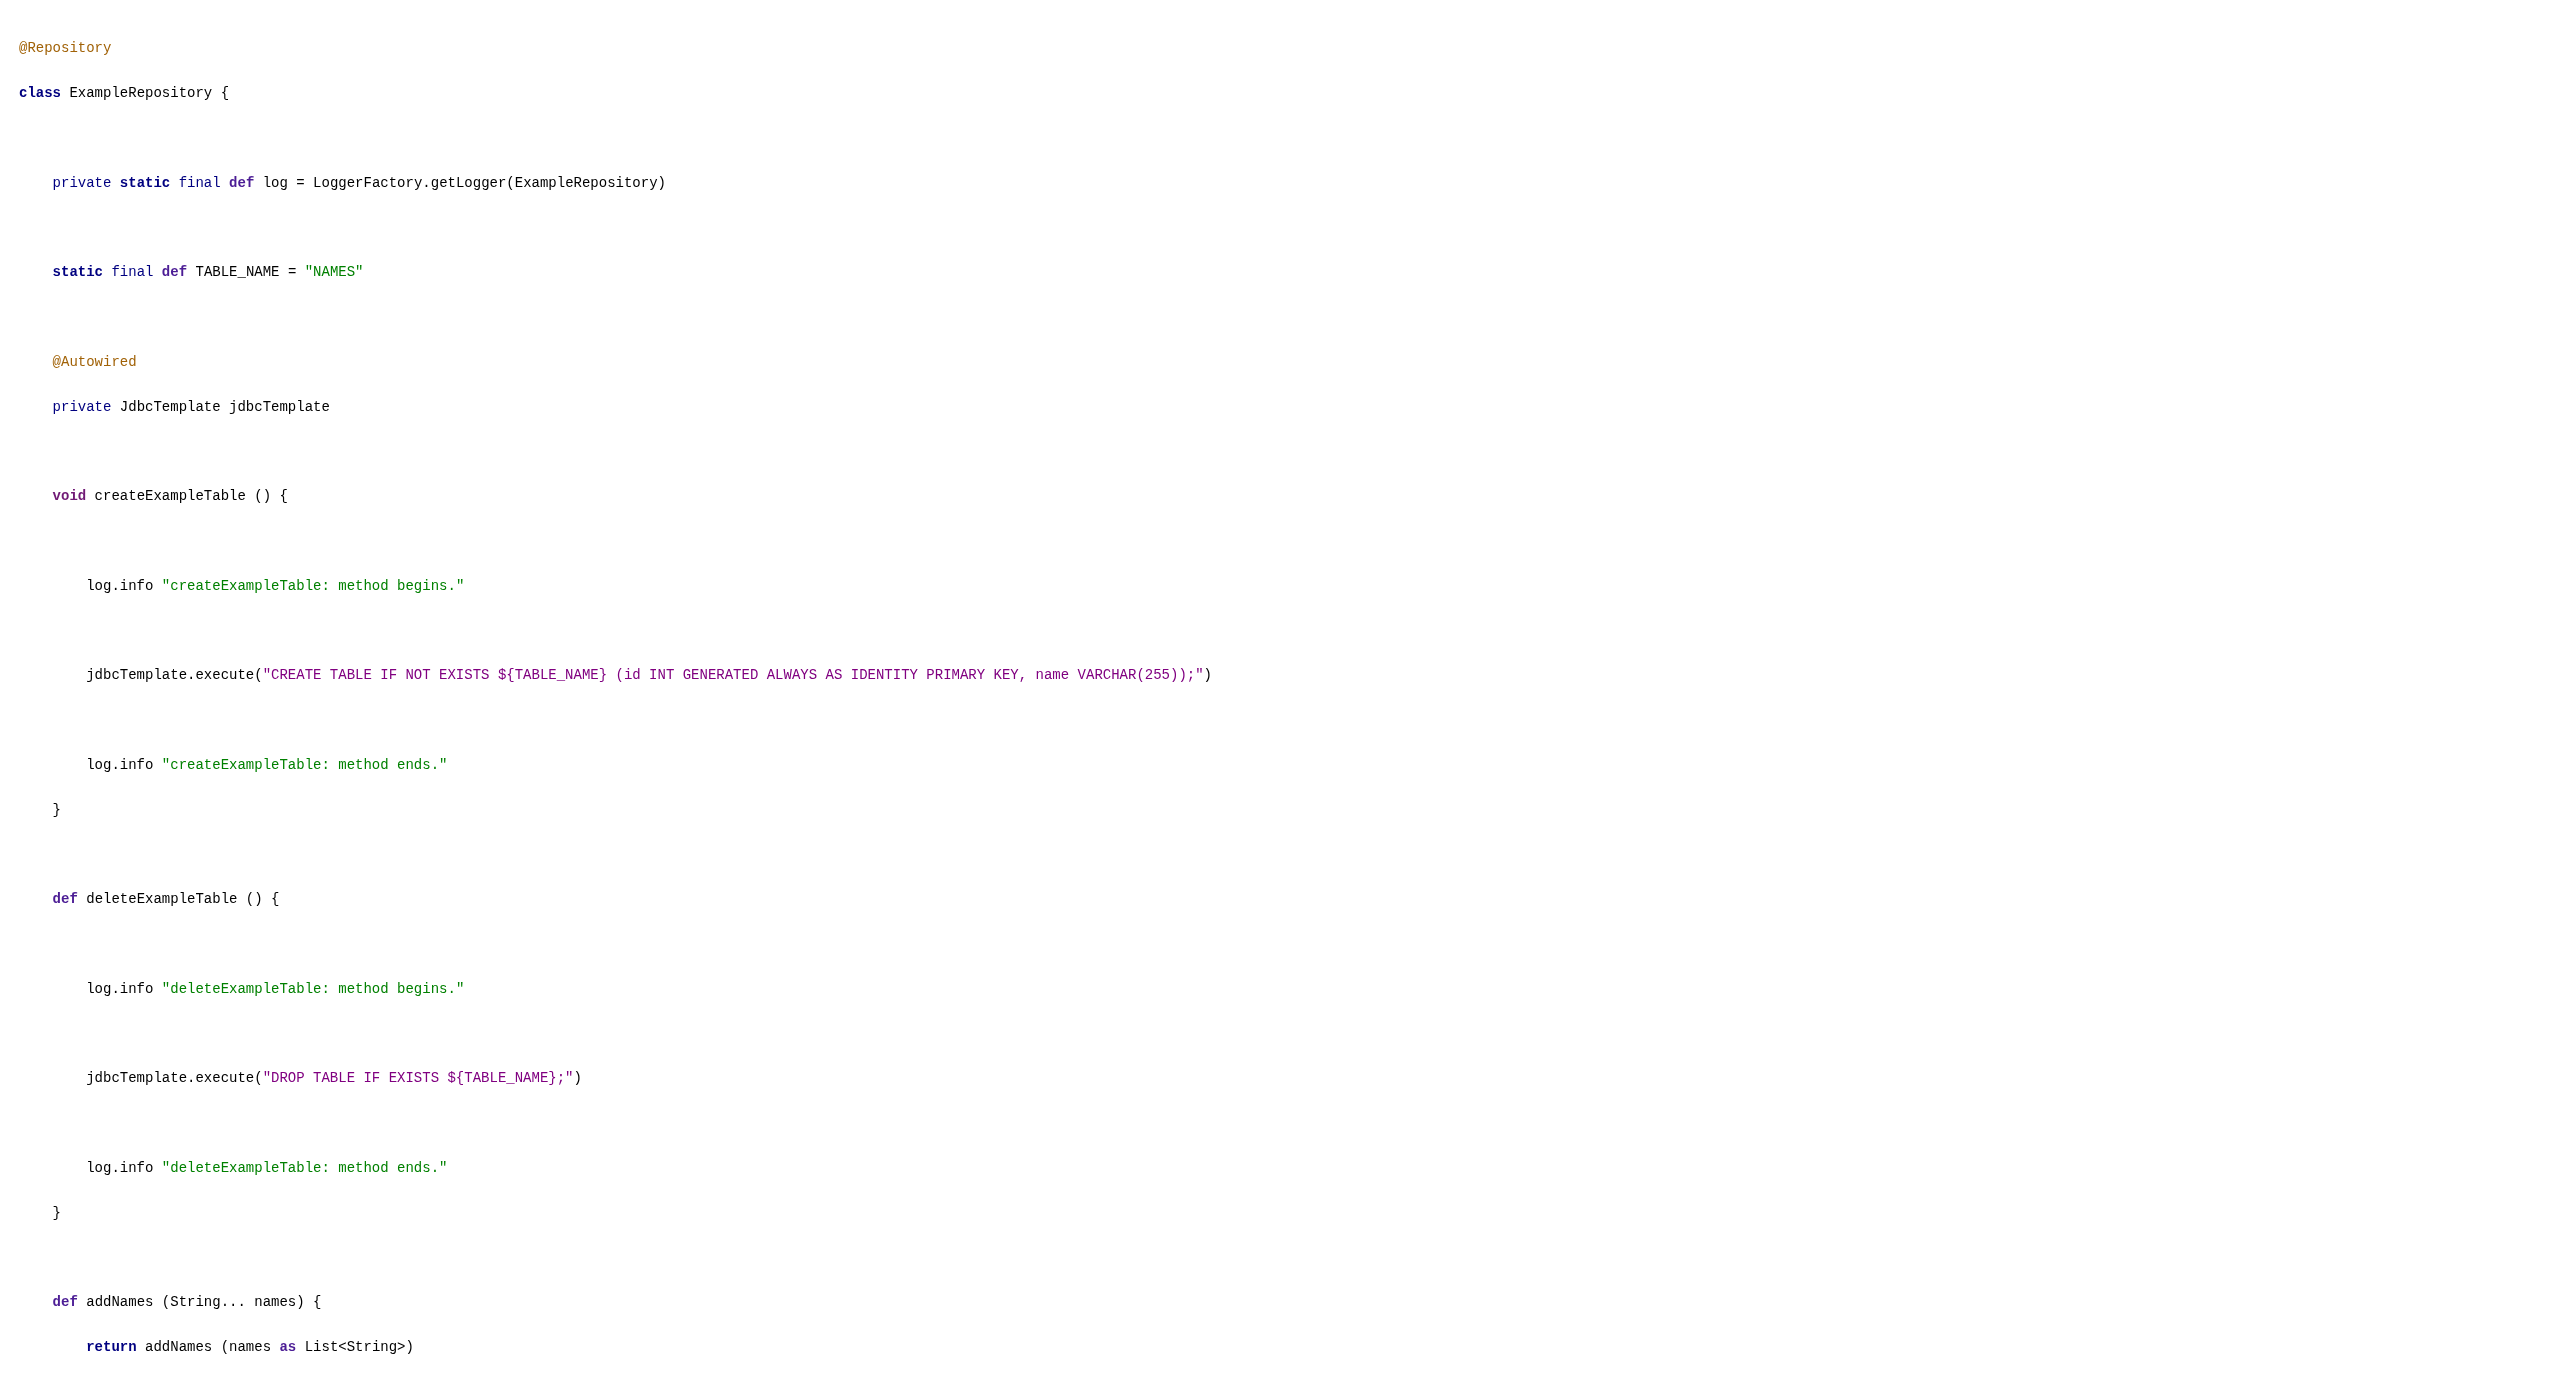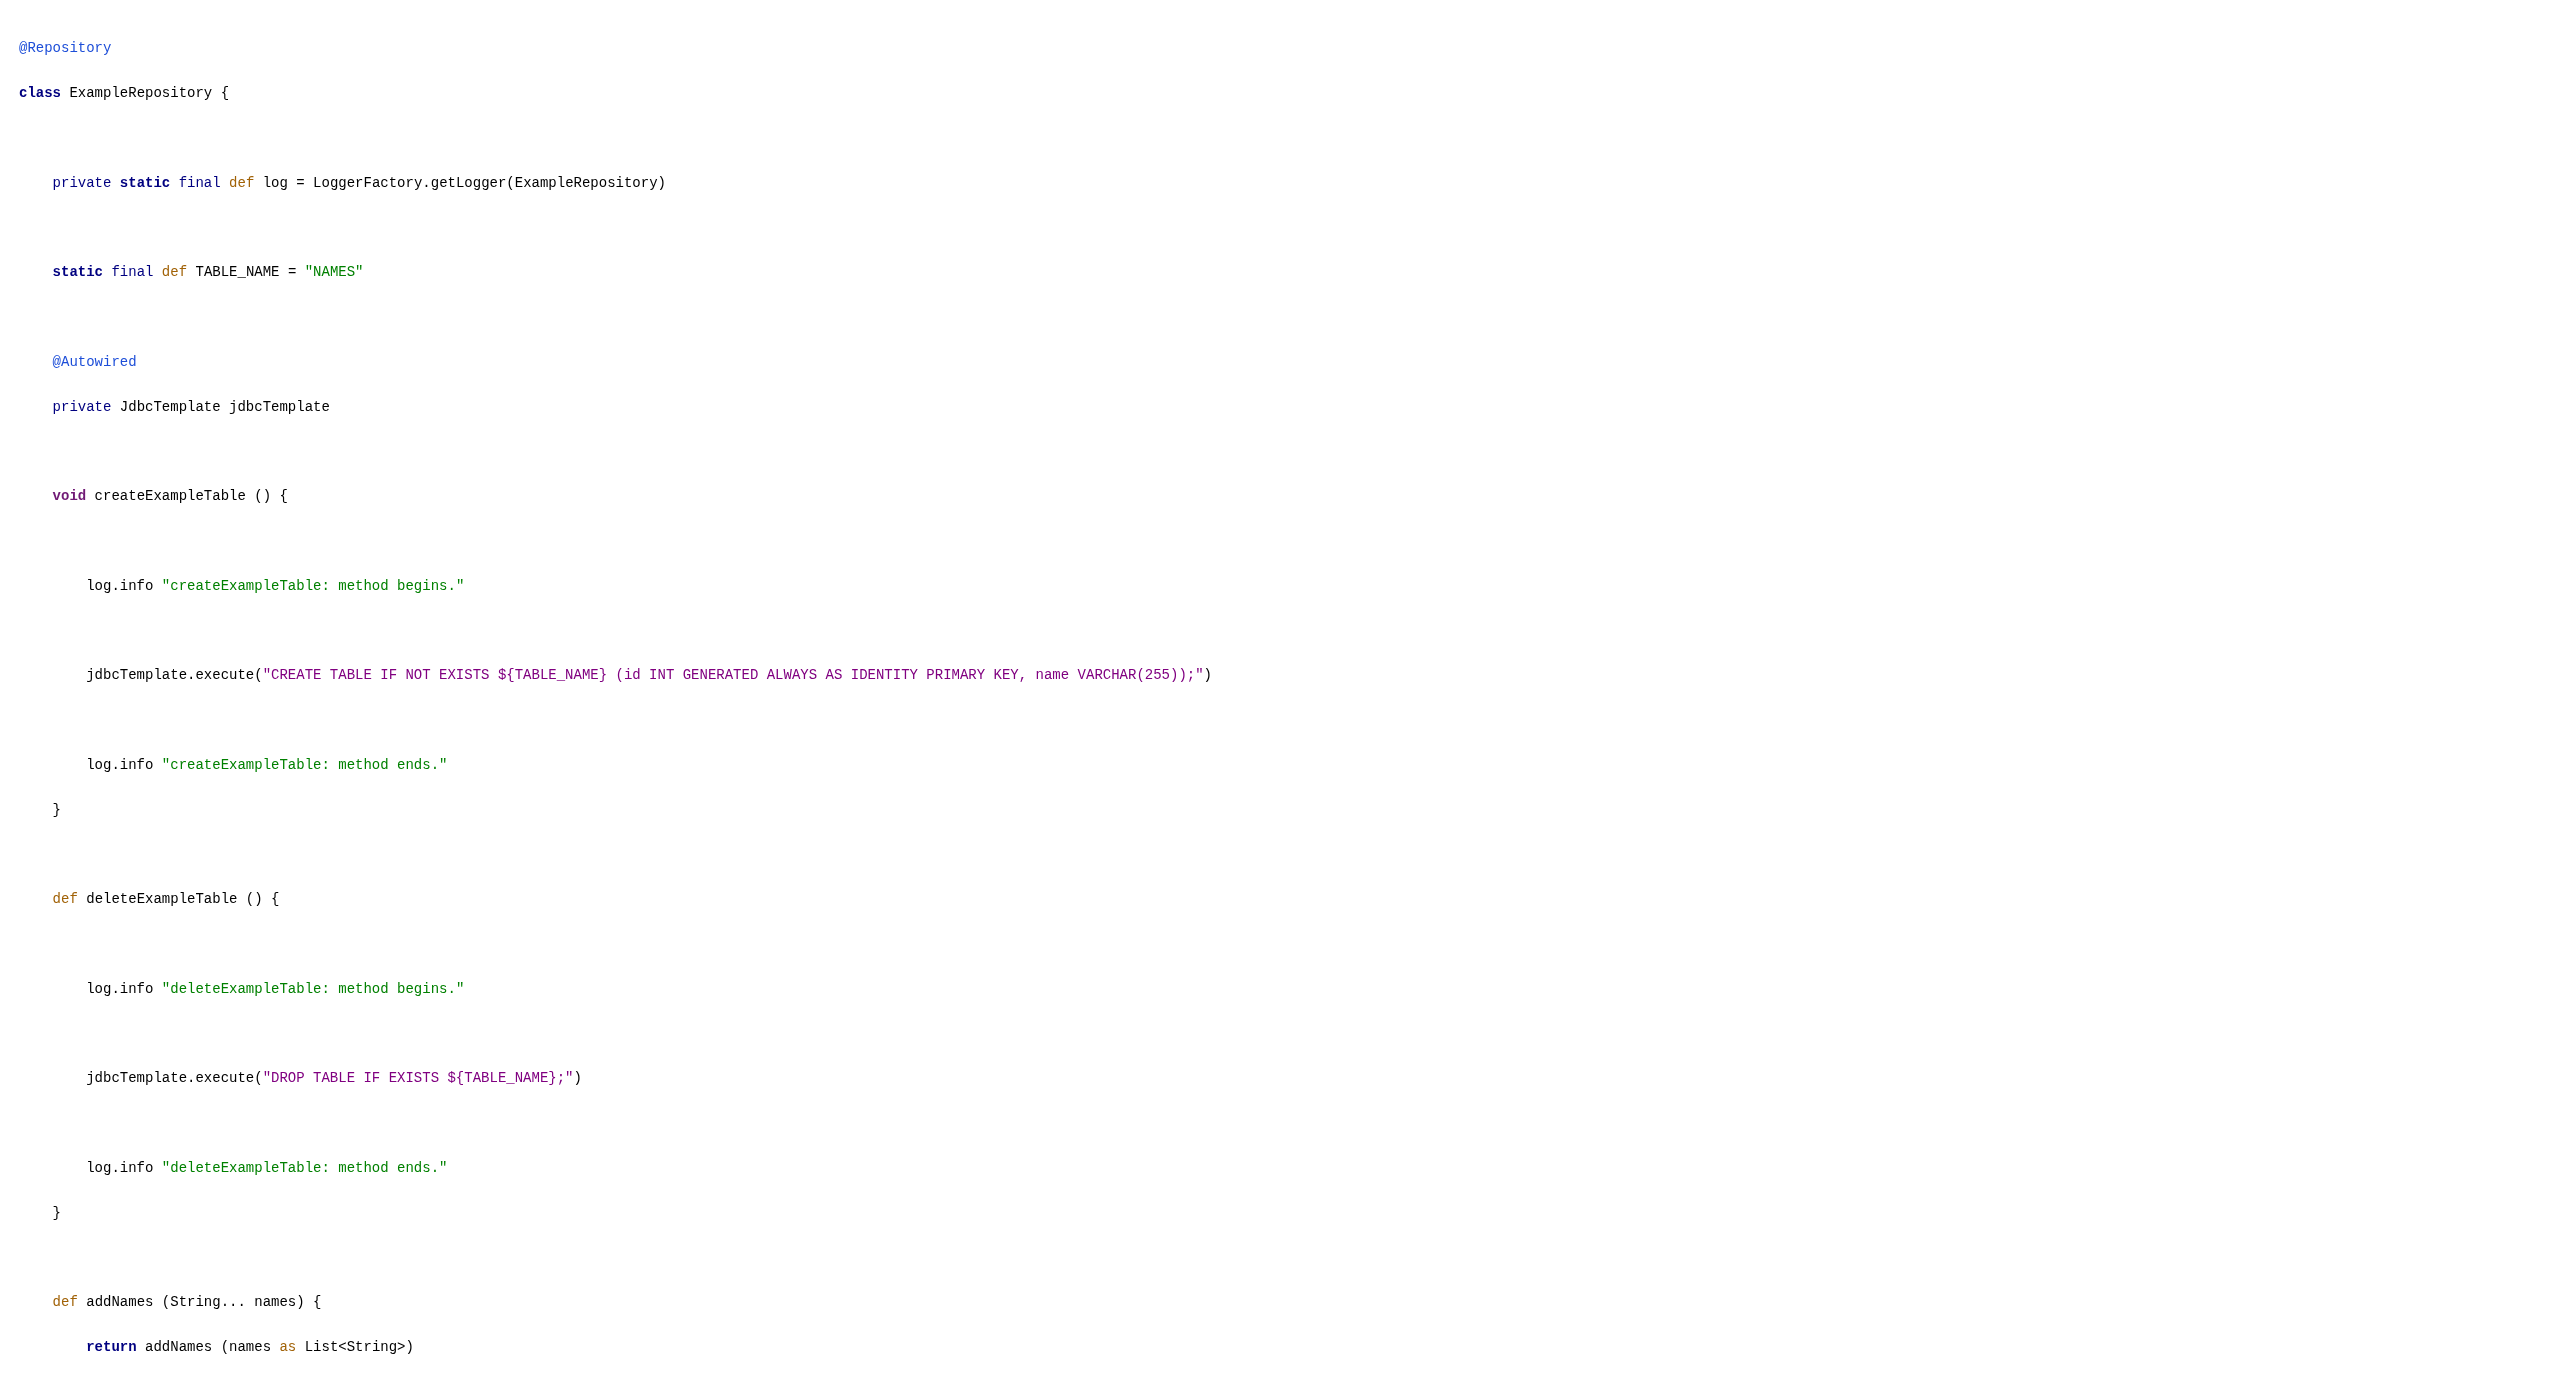--- a/index.html
+++ b/index.html
@@ -16,21 +16,21 @@
       color: #000000;
       padding: 15px 19px;
       overflow-x: auto;
     }
 
     .code-block {
       white-space: pre;
     }
 
     .kw-annotation {
-      color: #1d4ed8; 
+      color: #a16207; 
       font-weight: normal;
     }
 
     .kw-class {
       color: #000080; 
       font-weight: bold;
     }
 
     .kw-private {
       color: #000080;
@@ -41,22 +41,22 @@
       color: #000080;
       font-weight: bold;
     }
 
     .kw-final {
       color: #000080;
       font-weight: normal;
     }
 
     .kw-def {
-      color: #a16207;
-      font-weight: normal;
+      color: #4c1d95;
+      font-weight: bold;
     }
 
     .kw-void {
       color: #701a75;
       font-weight: bold;
     }
 
     .kw-return {
       color: #000080;
       font-weight: bold;

